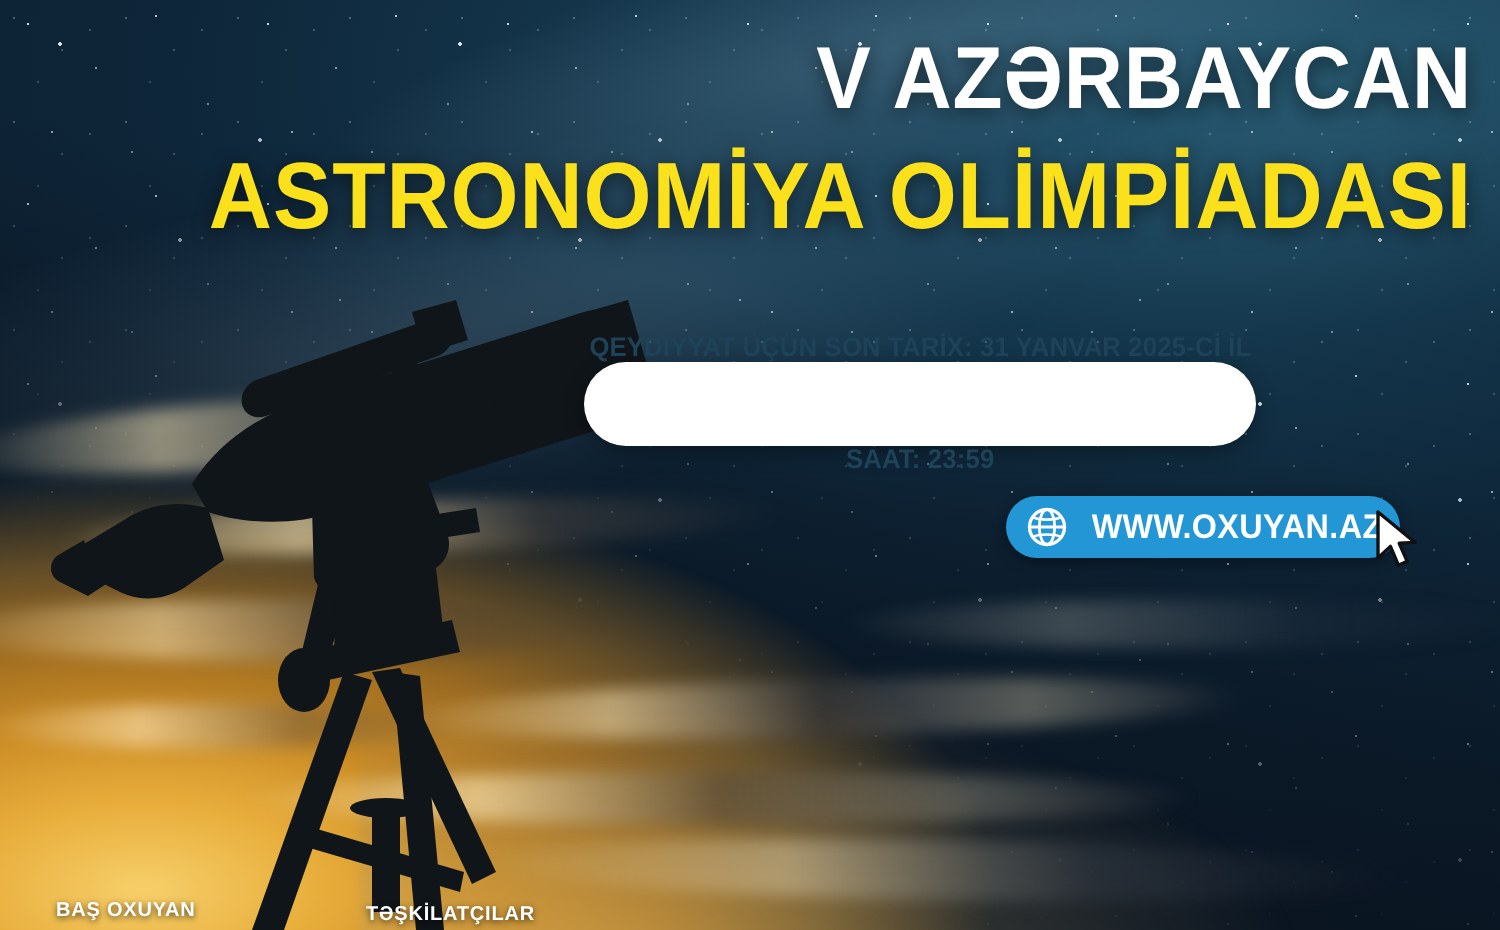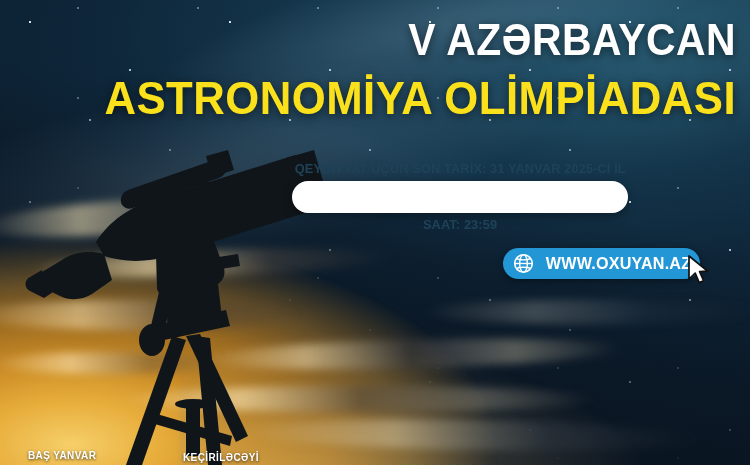--- a/index.html
+++ b/index.html
@@ -119,21 +119,21 @@
     box-sizing:border-box;
   }
   .pill .l1,.pill .l2{
     font-weight:700;
     font-size:13.5px;
     letter-spacing:.1px;
     white-space:nowrap;
     transform:scaleX(.95);
     line-height:1.35;
   }
-  #pill-registration{left:292px;top:181px;width:336px;height:32px;gap:37px;}
+  #pill-registration{left:292px;top:181px;width:336px;height:42px;gap:37px;}
   #pill-registration .l1,#pill-registration .l2{color:#1e4258;}
 
   #pill-exam{left:378px;top:305px;width:347px;height:43px;}
   #pill-exam .l1,#pill-exam .l2{color:#1a6331;}
 
   
   #website-button{
     position:absolute;left:503px;top:248px;width:197px;height:31px;
     background:#2396d6;
     border-radius:16px;
@@ -255,16 +255,16 @@
     <span id="website-label">WWW.OXUYAN.AZ</span>
   </div>
 
   <div id="cursor">
     <svg viewBox="0 0 26 32" width="26" height="32">
       <path d="M3,2 L3,25 L9.2,19.2 L13.2,28.6 L17.6,26.7 L13.6,17.6 L21.5,17.2 Z" fill="#ffffff" stroke="#111111" stroke-width="1.7" stroke-linejoin="round"></path>
     </svg>
   </div>
 
 
-  <div class="sponsor-label" id="sponsor-main">BAŞ YANVAR</div>
-  <div class="sponsor-label" id="sponsor-organizers">KEÇİRİLƏCƏYİ</div>
+  <div class="sponsor-label" id="sponsor-main">BAŞ OXUYAN</div>
+  <div class="sponsor-label" id="sponsor-organizers">TƏŞKİLATÇILAR</div>
 
 </div>
 
 </body></html>

